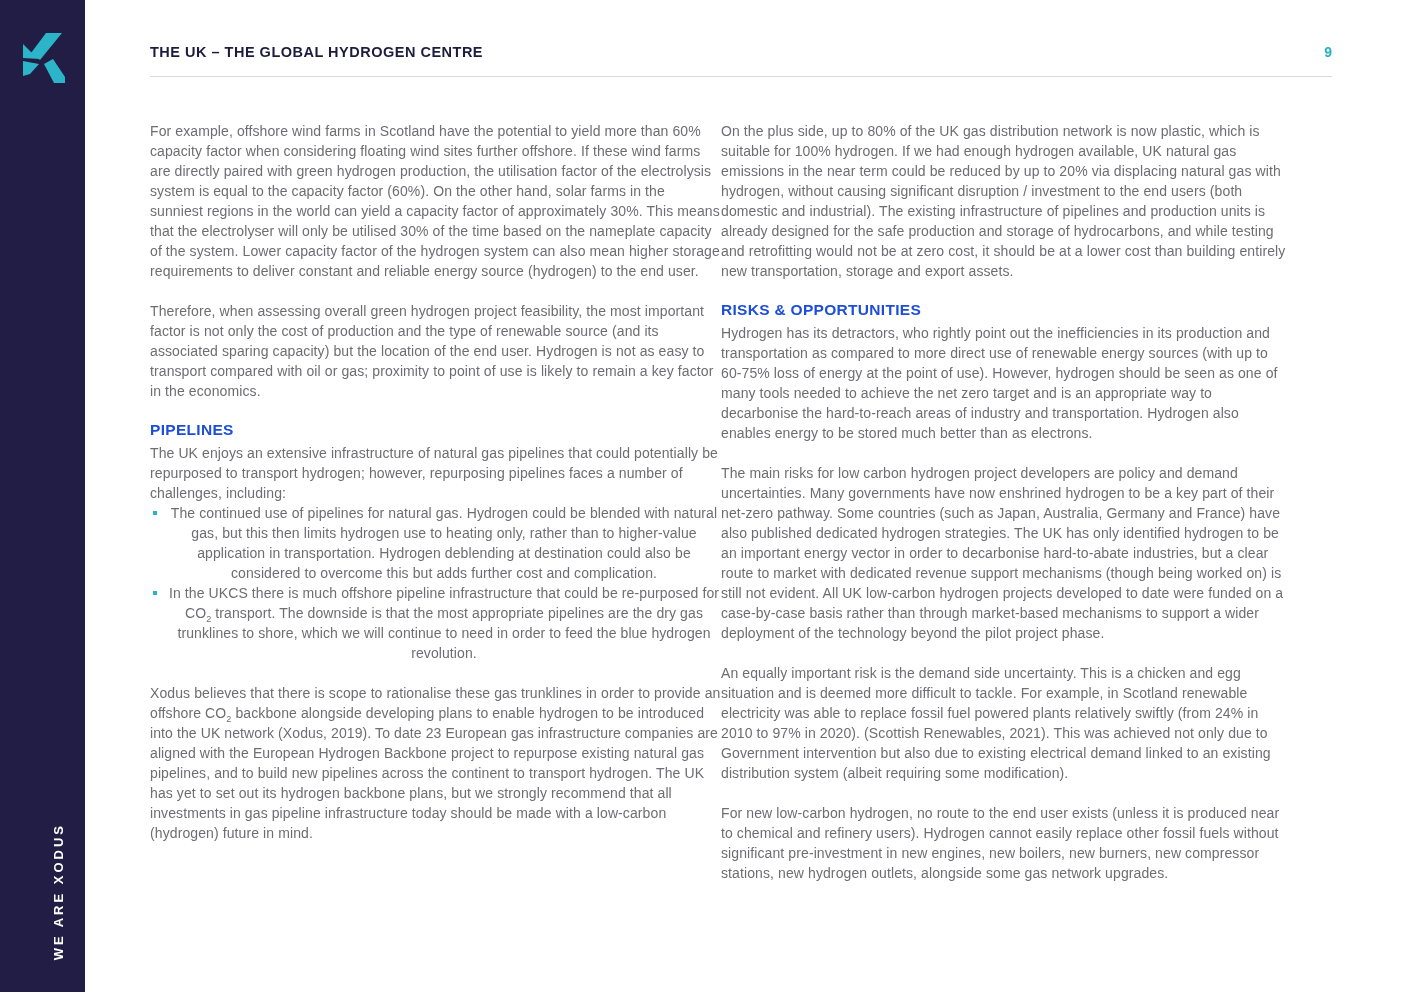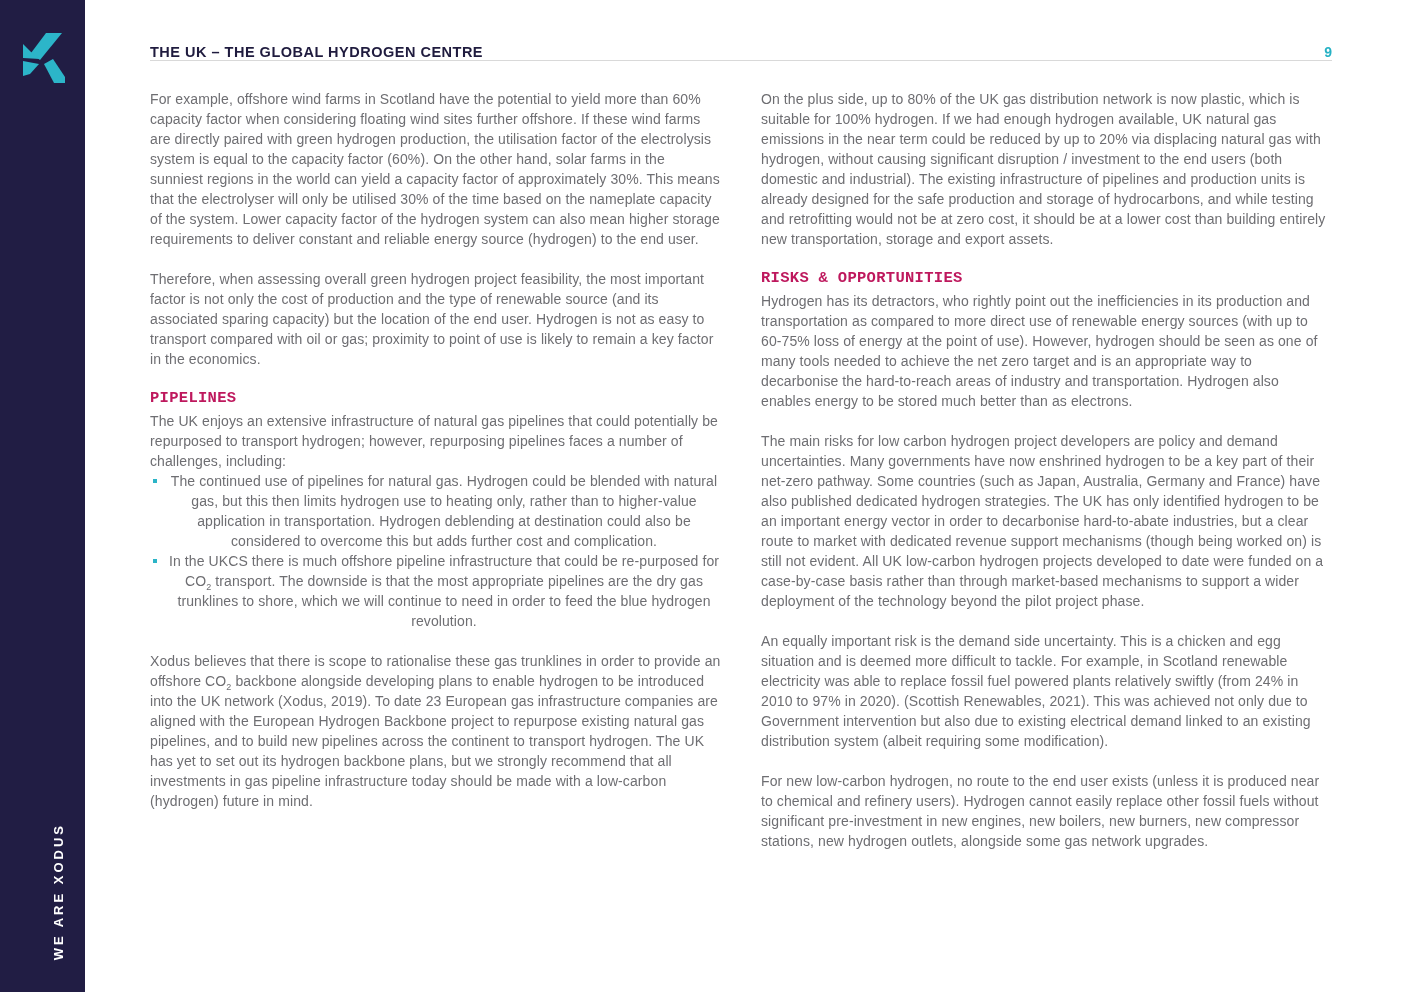--- a/index.html
+++ b/index.html
@@ -39,57 +39,56 @@
   
   .main {
     flex: 1;
     height: 992px;
     display: flex;
     flex-direction: column;
     padding: 0 71px 0 65px;
   }
   .page-header {
     margin-top: 44px;
+    padding-bottom: 16px;
     border-bottom: 1px solid #d9d9d9;
     display: flex;
     justify-content: space-between;
     align-items: baseline;
   }
   .page-header .title {
     color: #1f1b3e;
     font-size: 14.5px;
     font-weight: bold;
     letter-spacing: 0.5px;
   }
   .page-header .pagenum {
     color: #25b1c4;
     font-size: 14px;
     font-weight: bold;
   }
   .columns {
     display: flex;
-    gap: 40px;
-    margin-top: 28px;
+    margin-top: 44px;
   }
   .col { width: 571px; }
   .col p {
     color: #6e6e72;
     font-size: 14px;
     line-height: 20px;
     margin-bottom: 20px;
     letter-spacing: 0.1px;
   }
   .col p.tight { margin-bottom: 0; }
   h2.section-heading {
-    color: #be185d;
+    color: #1d4ed8;
     font-size: 15.5px;
     font-weight: bold;
     letter-spacing: 0.3px;
     margin: 0 0 4px 0;
-    font-family: Liberation Mono, monospace;
   }
   ul.challenges {
     list-style: none;
     margin: 0 0 20px 0;
     text-align: center;
   }
   ul.challenges li {
     position: relative;
     padding-left: 17px;
     color: #6e6e72;

